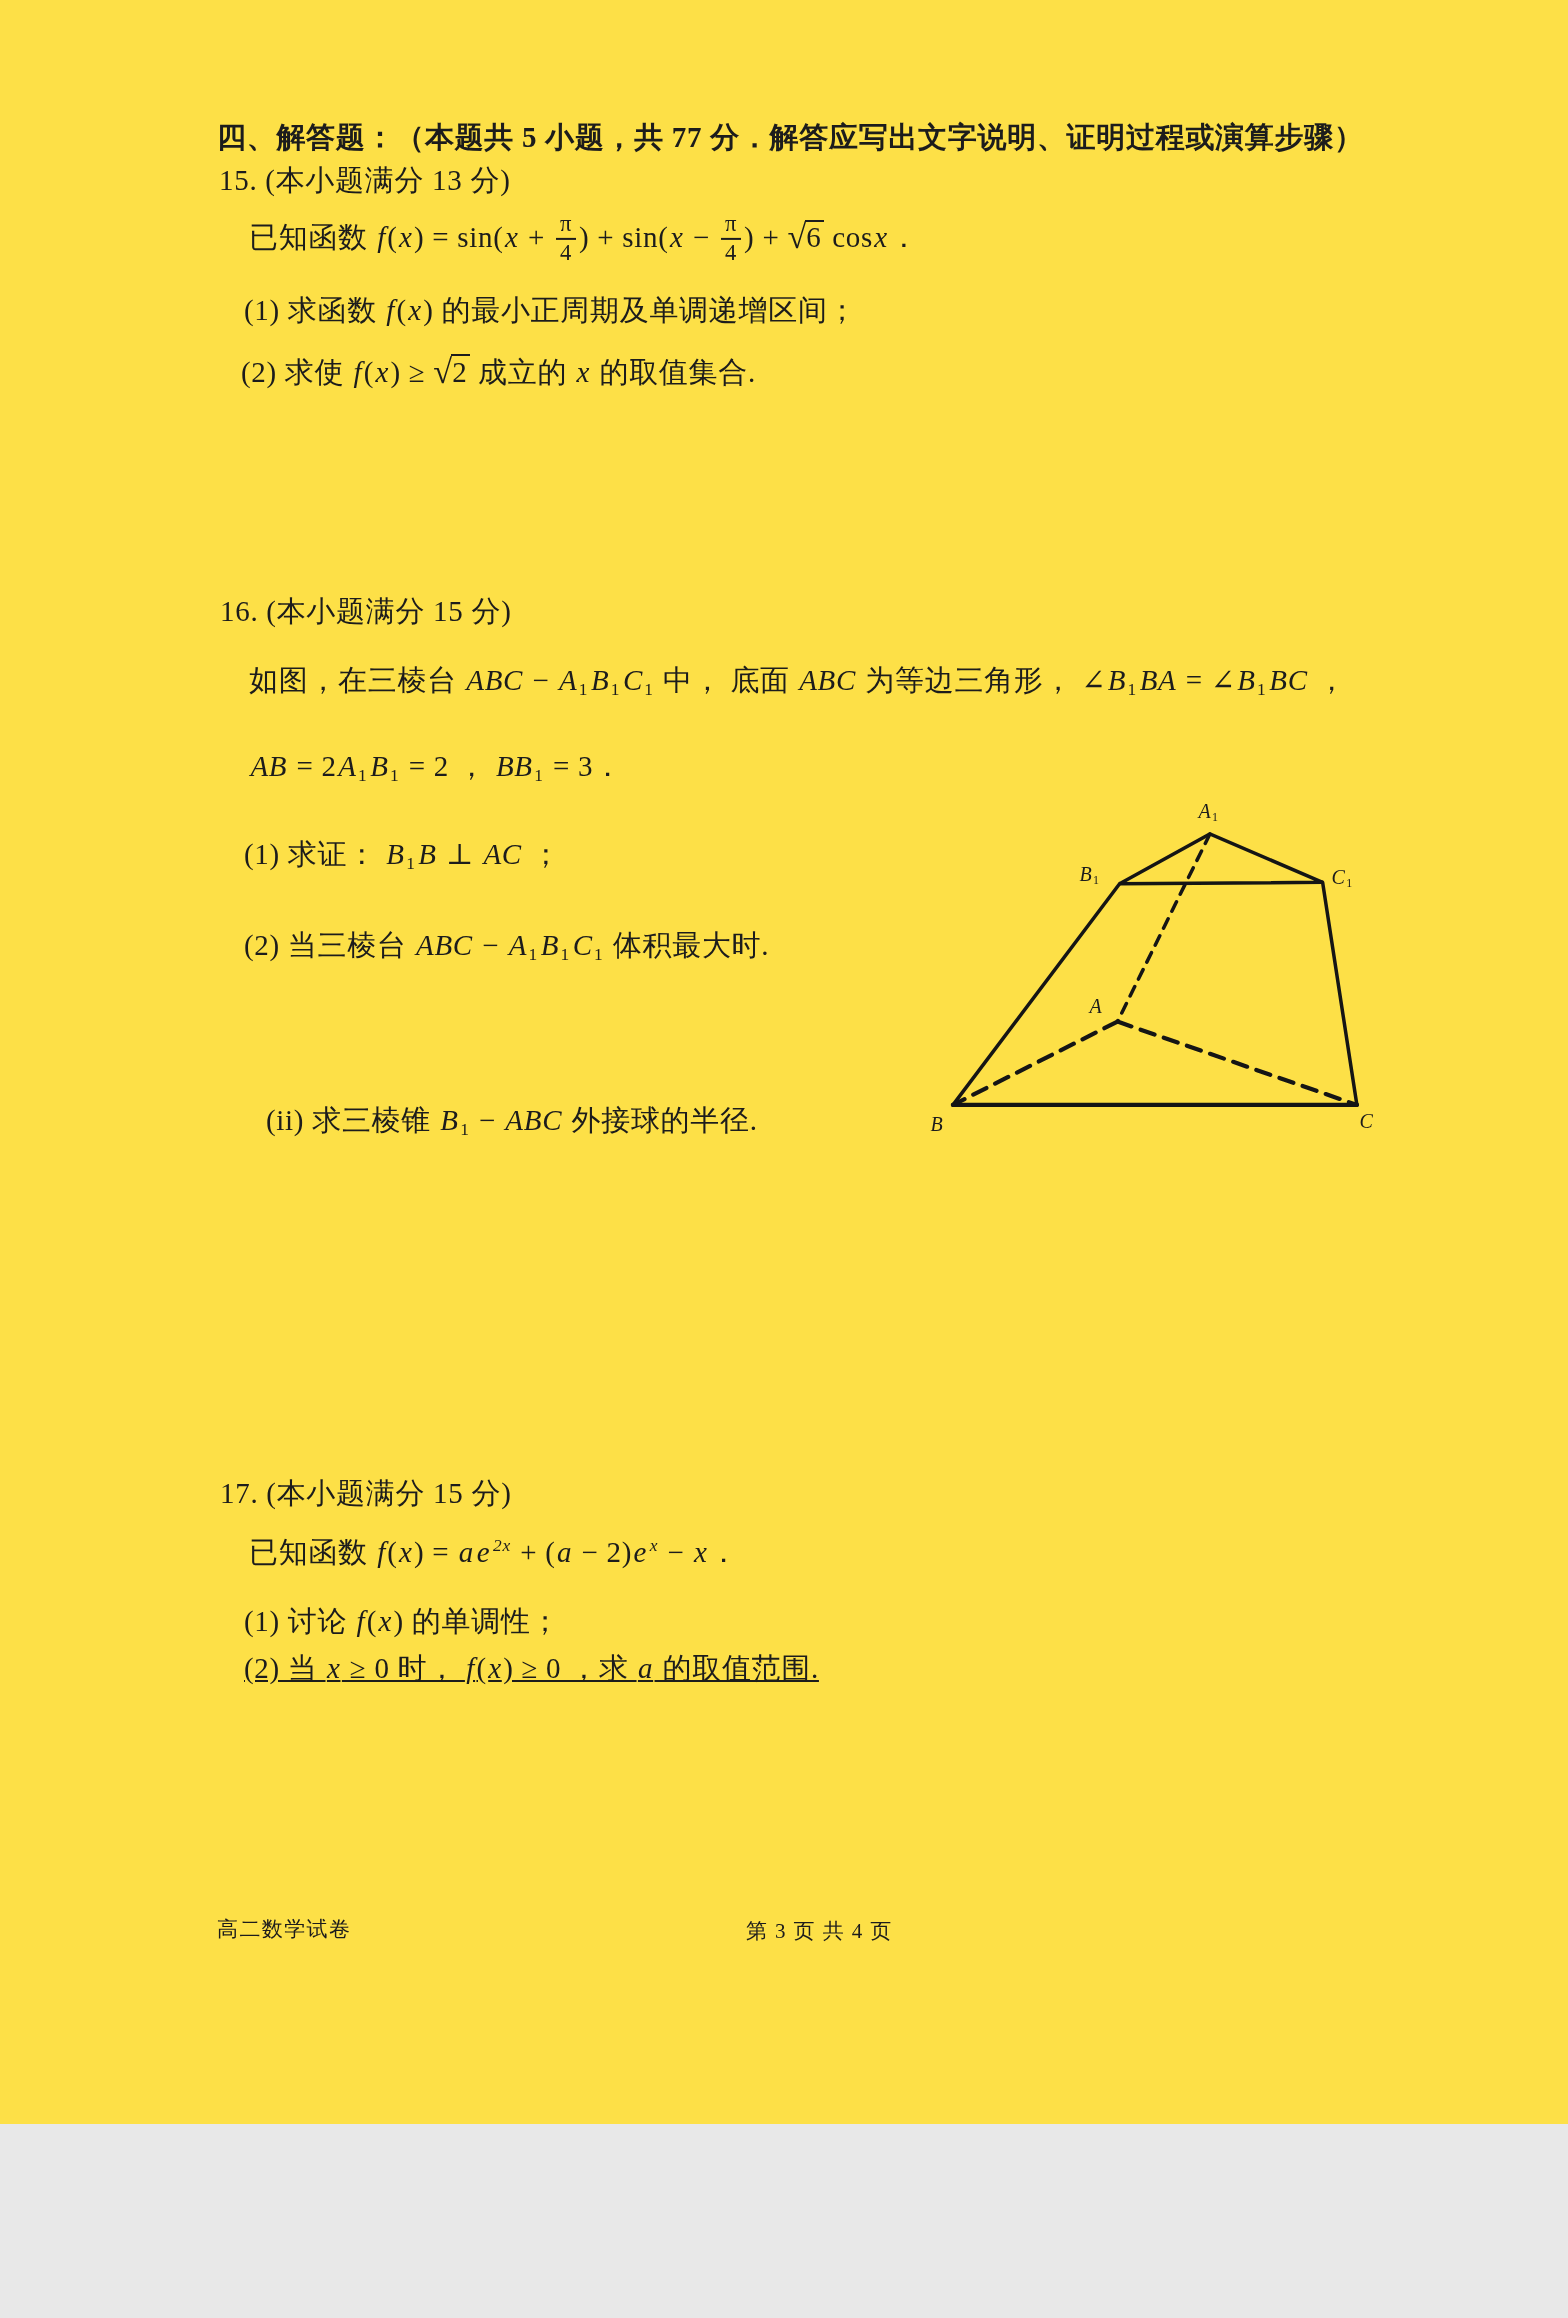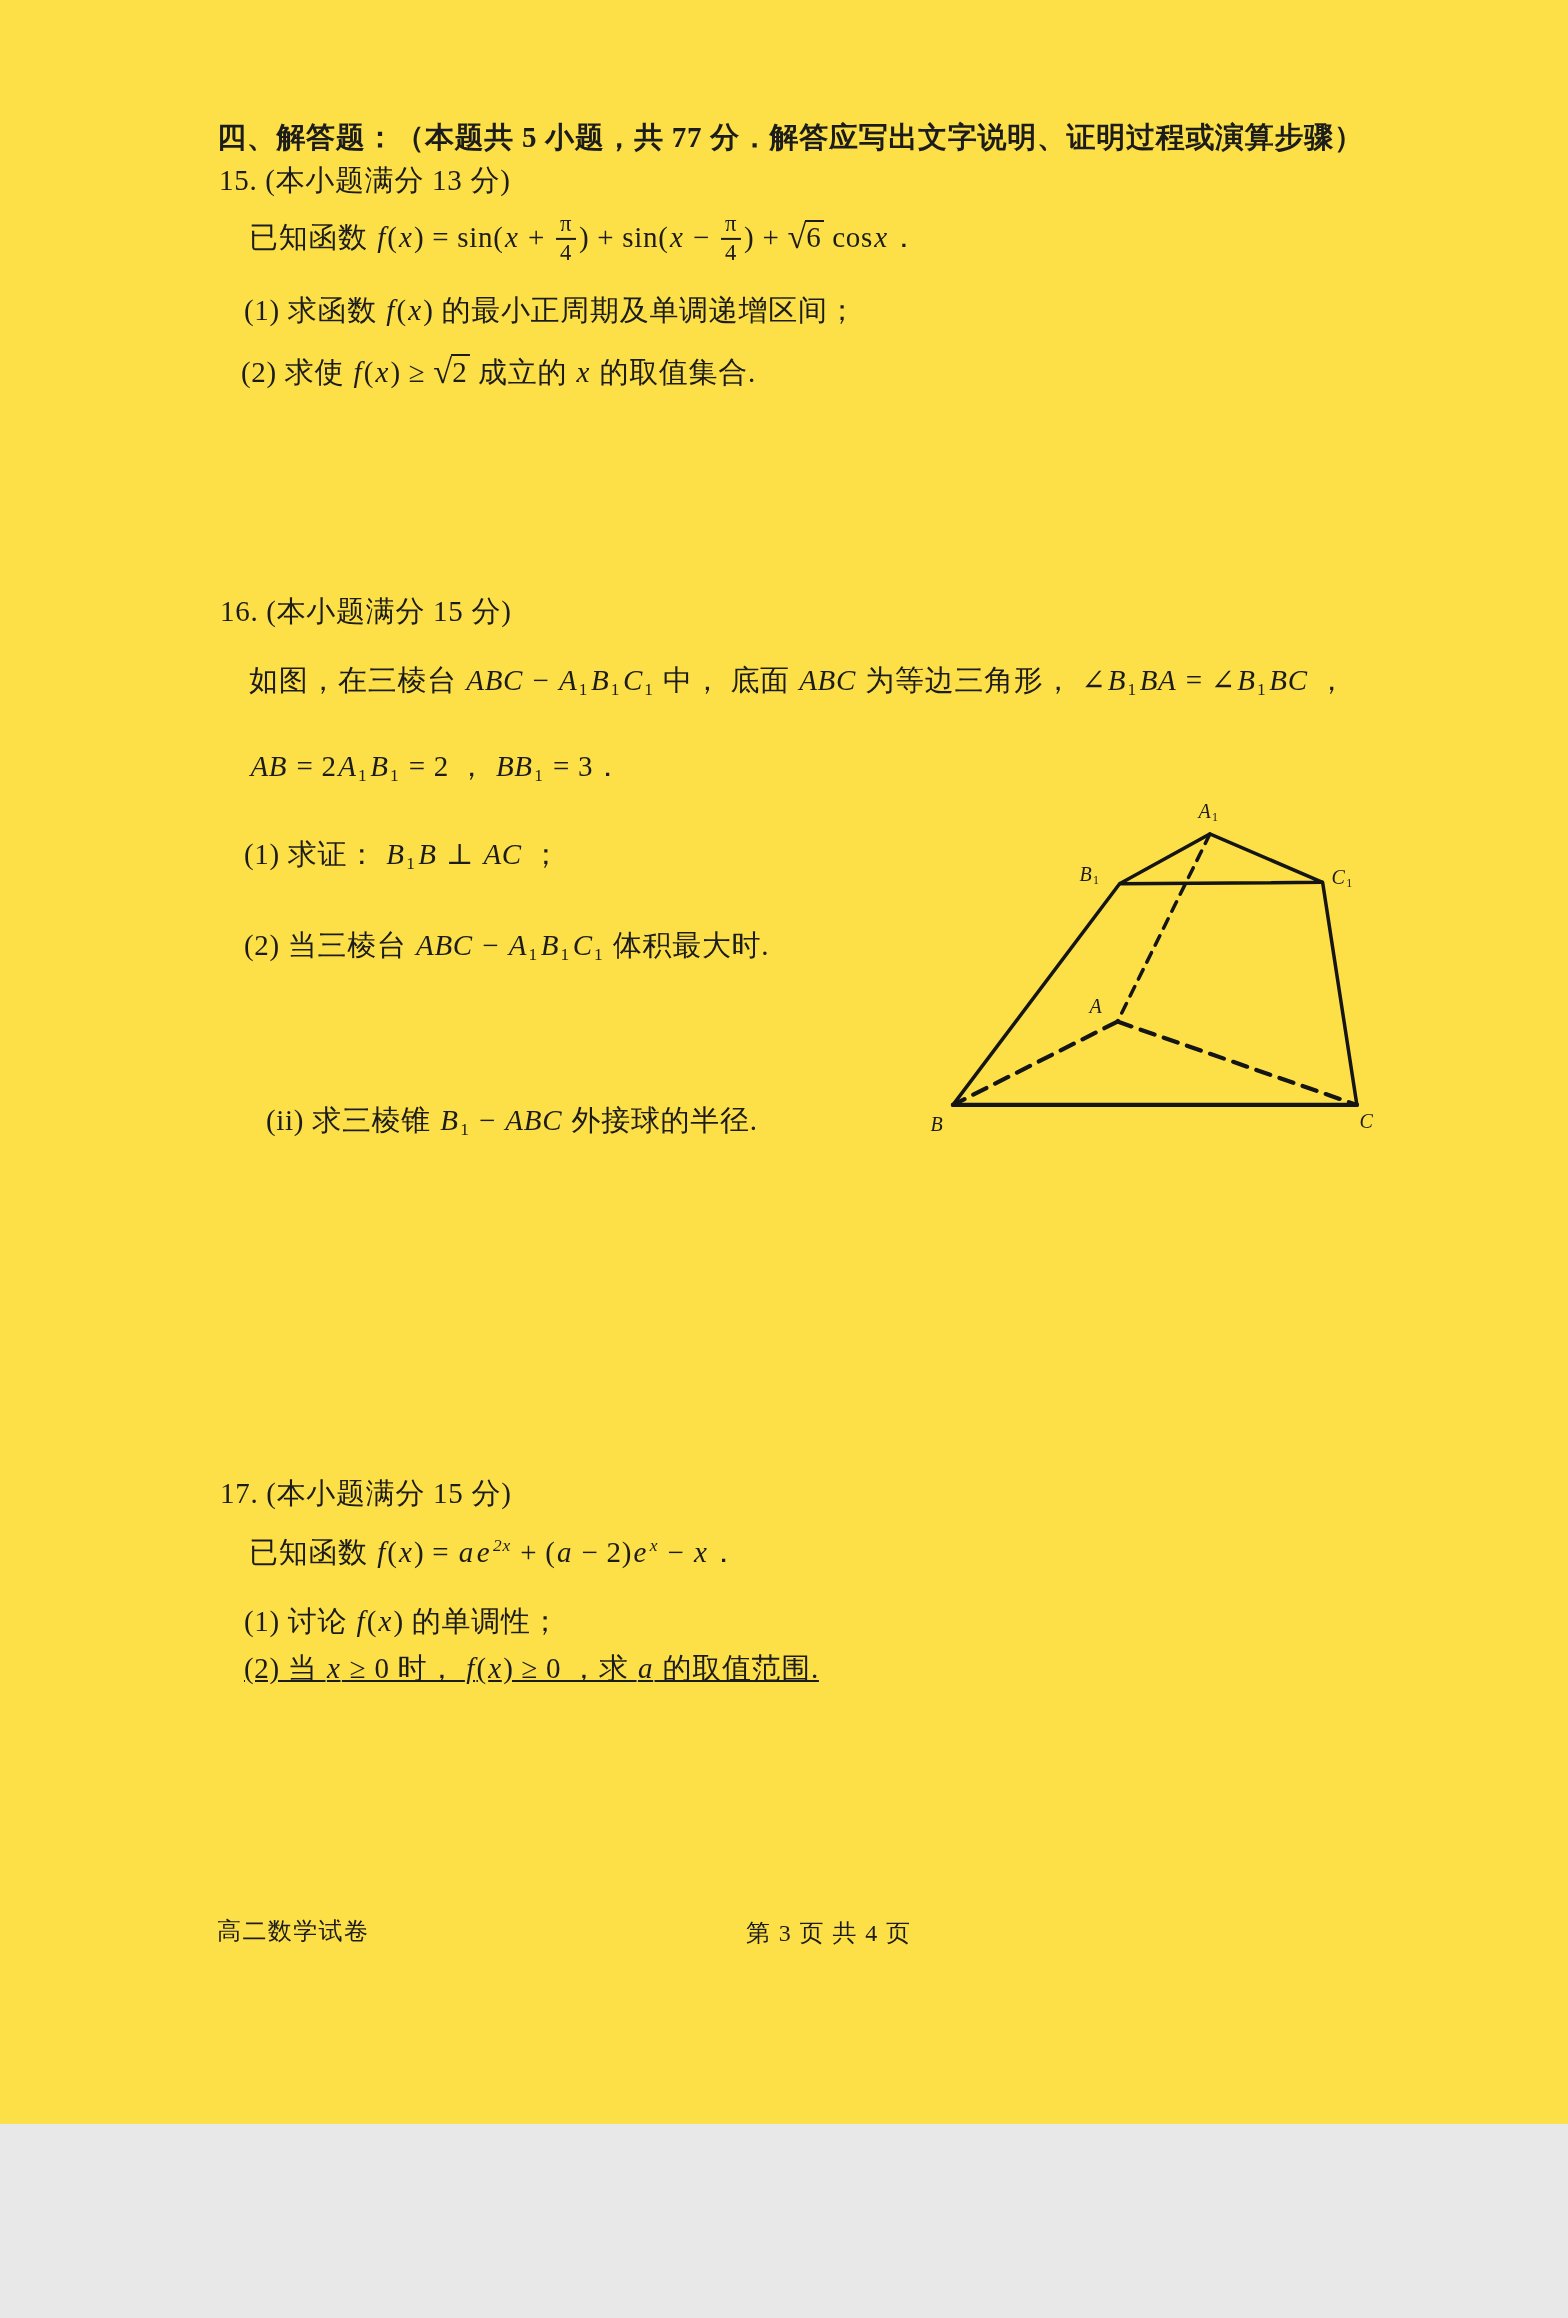--- a/index.html
+++ b/index.html
@@ -17,21 +17,21 @@
   .frac .den{padding-top:1.4px;}
   .sqrt{white-space:nowrap;}
   .sqrt .sym{font-size:1.18em;vertical-align:-0.04em;}
   .sqrt .rad{display:inline-block;border-top:2.1px solid #1c1c1c;margin-left:-2.1px;padding:0.7px 2.8px 0 1.4px;line-height:1.05;}
   
   .figure{position:absolute;left:897px;top:799px;width:518px;height:364px;}
   .figure svg{position:absolute;left:0;top:0;overflow:visible;}
   .flabel{position:absolute;font-size:20px;font-style:italic;white-space:nowrap;letter-spacing:0;}
   .flabel sub{font-size:0.6em;vertical-align:-0.28em;font-style:normal;}
   
-  .footer{position:absolute;white-space:nowrap;font-size:24px;letter-spacing:1.4px;}
+  .footer{position:absolute;white-space:nowrap;font-size:21px;letter-spacing:1.4px;}
   
   .wm-logo{position:absolute;left:922px;top:2148px;width:106px;height:106px;}
   .wm-logo .br{position:absolute;width:24px;height:24px;border:6.3px solid #c2c2c2;}
   .wm-logo .tl{left:0;top:0;border-right:none;border-bottom:none;border-top-left-radius:11.2px;}
   .wm-logo .tr{right:0;top:0;border-left:none;border-bottom:none;border-top-right-radius:11.2px;}
   .wm-logo .bl{left:0;bottom:0;border-right:none;border-top:none;border-bottom-left-radius:11.2px;}
   .wm-logo .brc{right:0;bottom:0;border-left:none;border-top:none;border-bottom-right-radius:11.2px;}
   .wm-logo svg{position:absolute;left:12.6px;top:11.2px;}
   .wm-title{position:absolute;left:1049px;top:2153px;font-size:71px;font-weight:700;color:#1f1f1f;
             font-family:Liberation Serif, serif;letter-spacing:3.5px;white-space:nowrap;}

